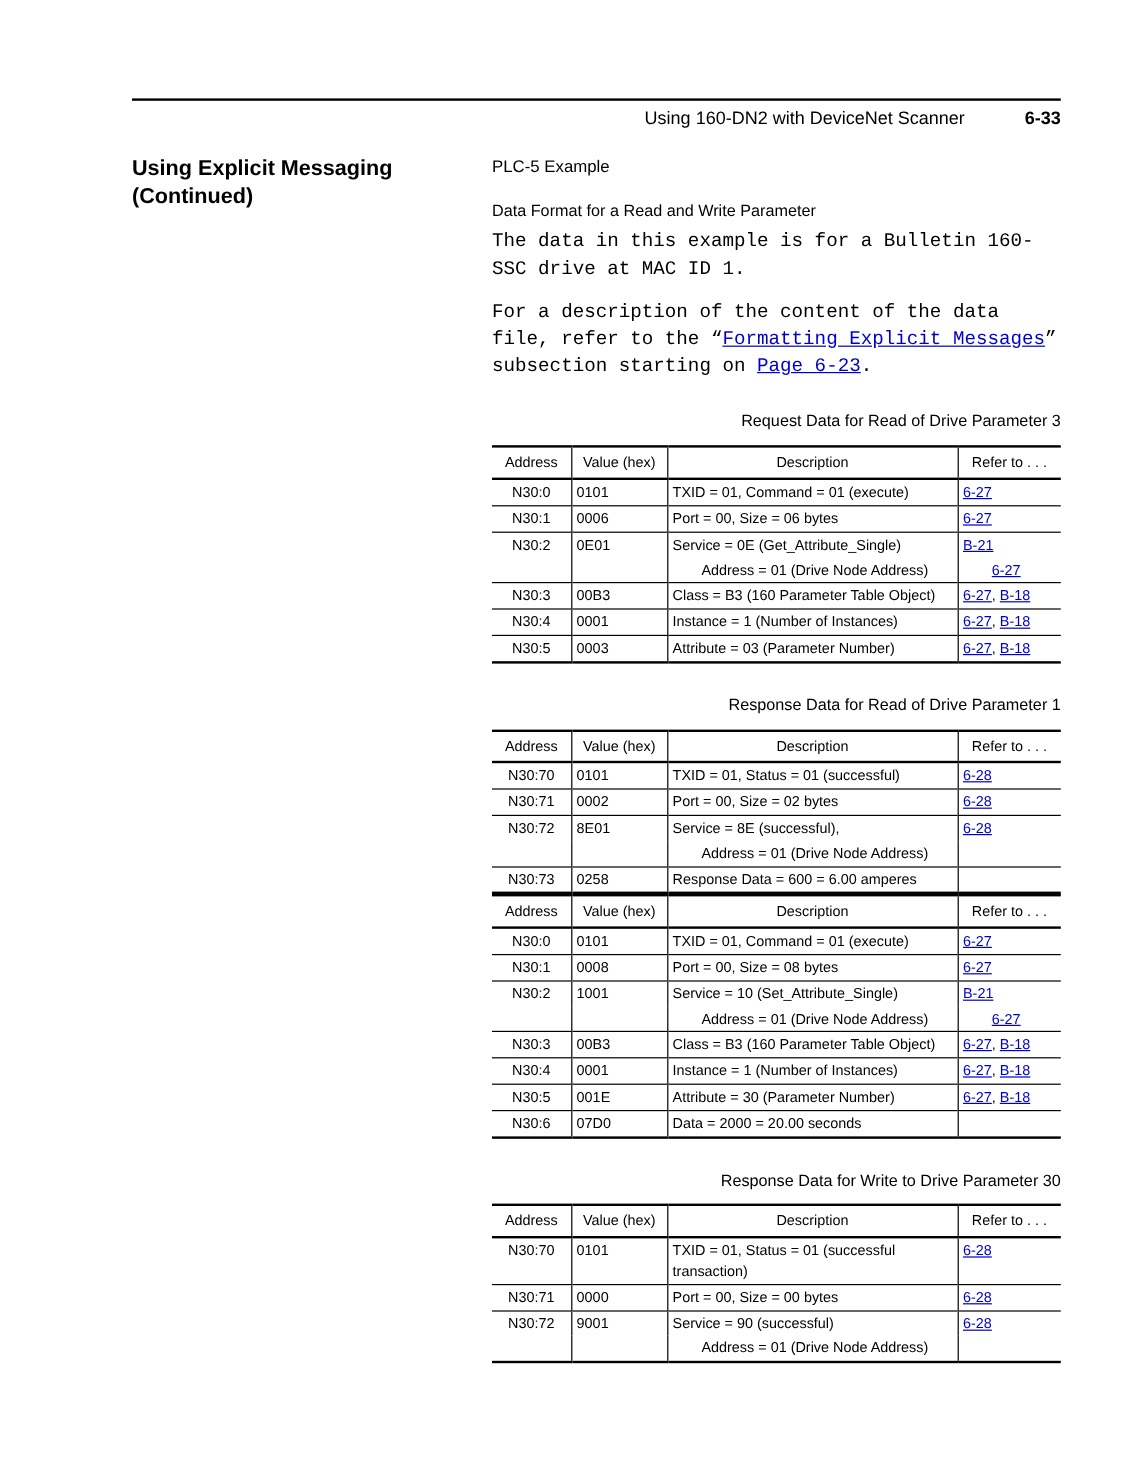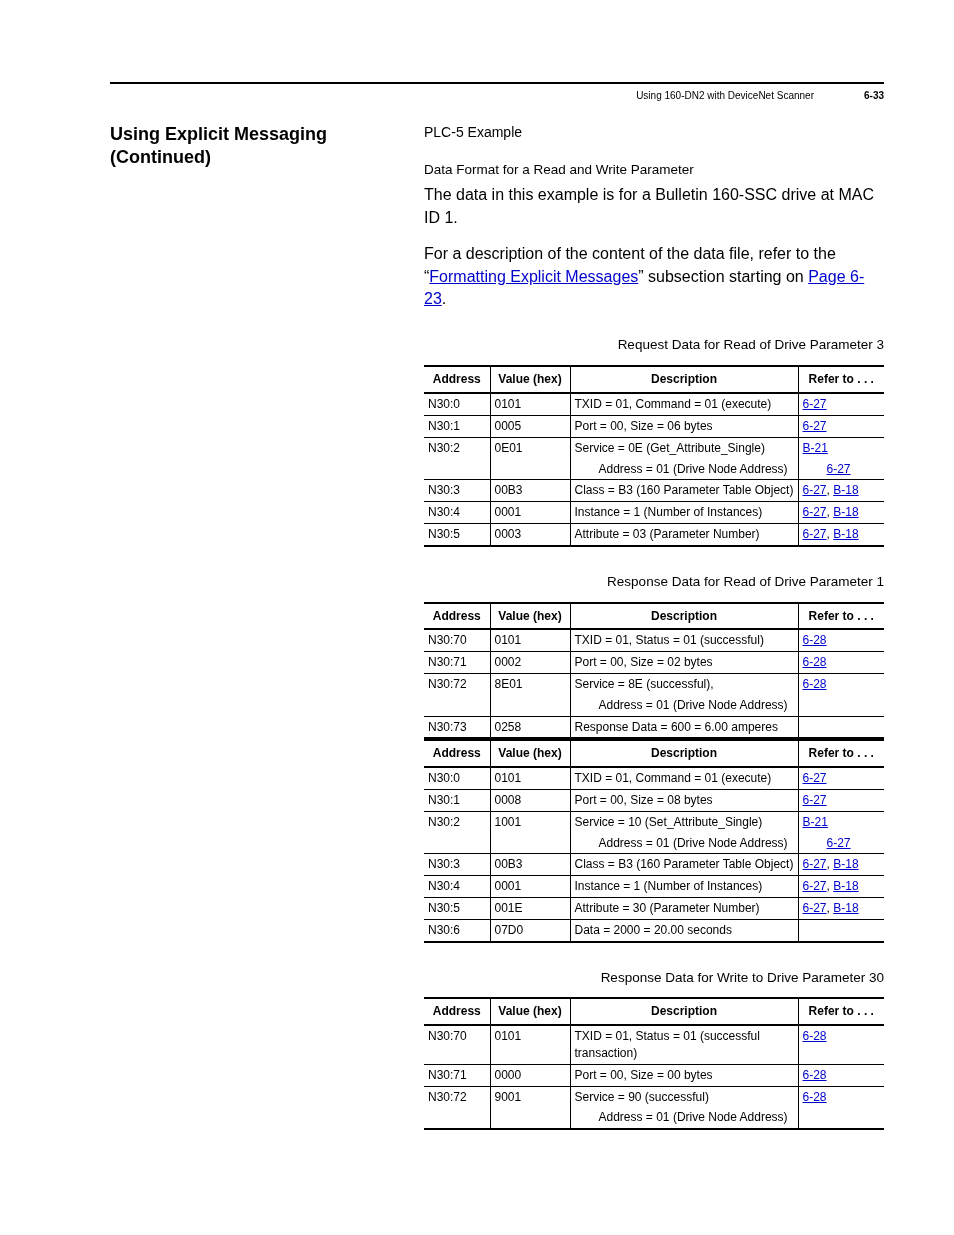--- a/index.html
+++ b/index.html
@@ -13,32 +13,32 @@
   .page {
     padding: 82px 70px 40px 110px;
     box-sizing: border-box;
   }
   .header-line {
     border-top: 2px solid #000;
     margin-bottom: 6px;
   }
   .running-header {
     font-family: Arial, Helvetica, sans-serif;
-    font-size: 10px;
+    font-size: 15px;
     display: flex;
     justify-content: flex-end;
     gap: 50px;
     margin-bottom: 22px;
   }
   .running-header .pg {
     font-weight: bold;
   }
   .columns {
     display: flex;
-    gap: 44px;
+    gap: 30px;
   }
   .left-col {
     flex: 0 0 270px;
     font-family: Arial, Helvetica, sans-serif;
     font-size: 18px;
     font-weight: bold;
     line-height: 1.3;
   }
   .right-col {
     flex: 1;
@@ -51,21 +51,21 @@
     font-weight: normal;
     font-size: 14px;
     margin-bottom: 18px;
   }
   .body-sans {
     font-family: Arial, Helvetica, sans-serif;
     font-size: 13.5px;
     margin-bottom: 5px;
   }
   .body-serif {
-    font-family: Liberation Sans, sans-serif;
+    font-family: Liberation Mono, monospace;
     font-size: 16px;
     margin-bottom: 14px;
   }
   a.link {
     color: #0000cc;
     text-decoration: underline;
     cursor: pointer;
   }
   .table-caption {
     font-family: Arial, Helvetica, sans-serif;
@@ -82,33 +82,33 @@
     table-layout: fixed;
   }
   table.data col.c-addr  { width: 66px; }
   table.data col.c-val   { width: 80px; }
   table.data col.c-desc  { width: auto; }
   table.data col.c-ref   { width: 86px; }
   table.data th {
     border-top: 2px solid #000;
     border-bottom: 2px solid #000;
     border-left: 1px solid #000;
-    font-weight: bold;
+    font-weight: normal;
     padding: 4px 4px;
     vertical-align: bottom;
   }
   table.data th:first-child { border-left: none; }
   table.data td {
     border-top: 1px solid #000;
     border-left: 1px solid #000;
     padding: 2px 4px 2px 4px;
     vertical-align: top;
     text-align: left;
   }
-  table.data td:first-child { border-left: none; }
+  table.data td:first-child { border-left: none; text-align: center; }
   table.data tbody tr:last-child td { border-bottom: 2px solid #000; }
   table.data td.no-top { border-top: none; padding-left: 28px; }
 </style>
 </head>
 <body>
 
 <div class="page">
 
   <div class="header-line"></div>
   <div class="running-header">
@@ -146,21 +146,21 @@
             </thead>
             <tbody>
               <tr>
                 <td>N30:0</td>
                 <td>0101</td>
                 <td>TXID = 01, Command = 01 (execute)</td>
                 <td><a class="link">6-27</a></td>
               </tr>
               <tr>
                 <td>N30:1</td>
-                <td>0005</td>
+                <td>0006</td>
                 <td>Port = 00, Size = 06 bytes</td>
                 <td><a class="link">6-27</a></td>
               </tr>
               <tr>
                 <td>N30:2</td>
                 <td>0E01</td>
                 <td>Service = 0E (Get_Attribute_Single)</td>
                 <td><a class="link">B-21</a></td>
               </tr>
               <tr>

